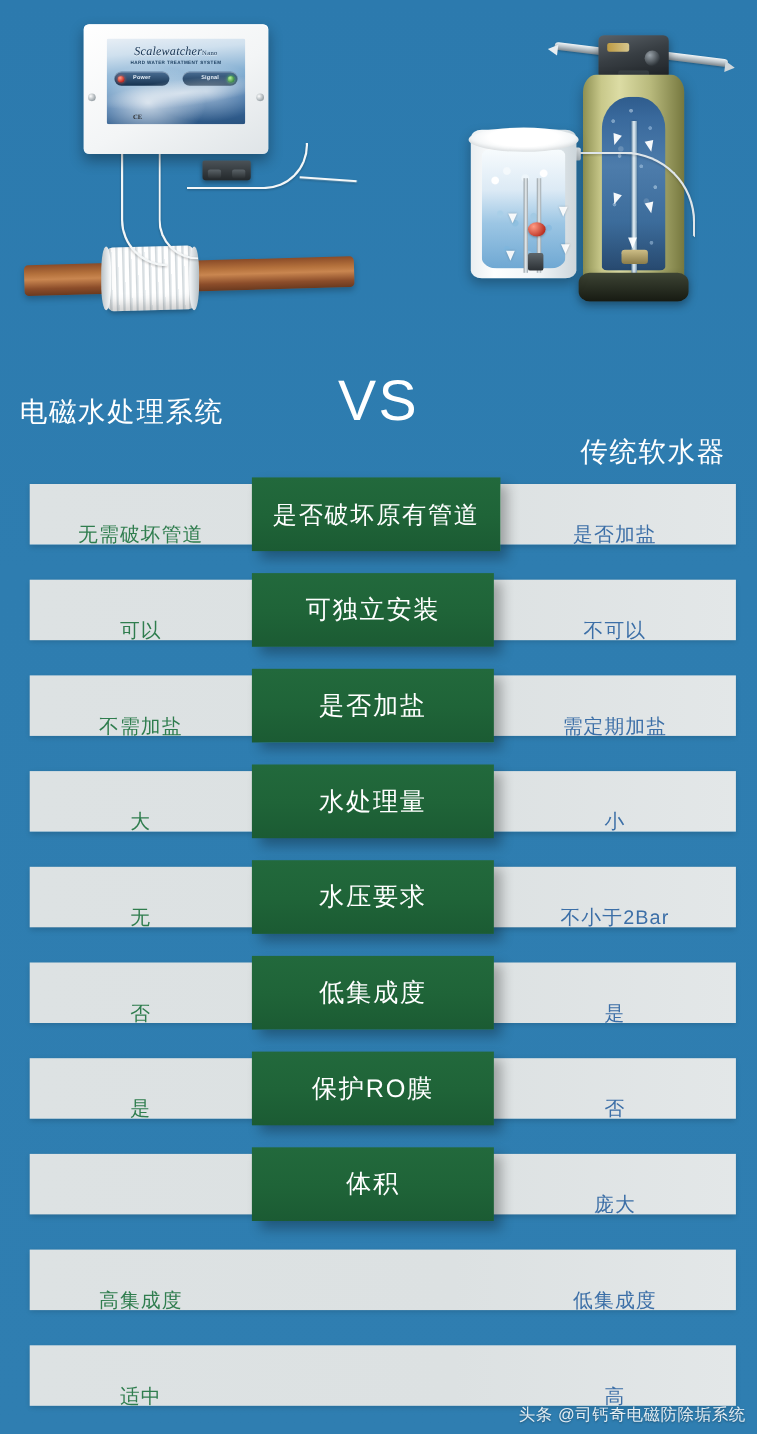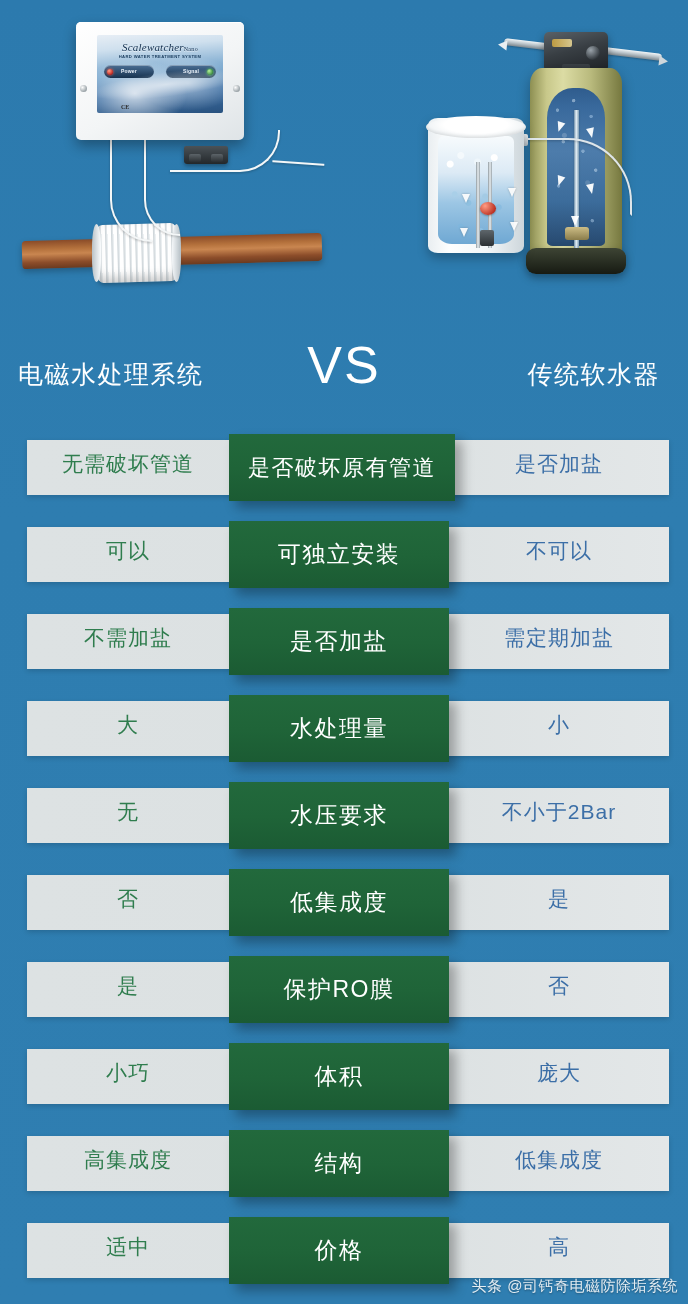--- a/index.html
+++ b/index.html
@@ -279,40 +279,40 @@
     background: linear-gradient(180deg,#eef3f6,#aeb8be); border-radius:2px;
   }
 
   
   .header { position:absolute; left:0; top:318px; width:688px; height:100px; }
   .hdr-left, .hdr-right {
     position:absolute; top:40px; color:#ffffff; font-size:25px; letter-spacing:1.5px;
     white-space:nowrap;
   }
   .hdr-left  { left:18px; }
-  .hdr-right { right:28px; }
+  .hdr-right { right:28px;margin-top:36px; }
   .vs {
     position:absolute; left:0; right:0; top:17px; text-align:center;
     color:#ffffff; font-size:52px; letter-spacing:2px;
     font-family:"Liberation Sans", sans-serif; font-weight:300;
   }
 
   
   .rows { position:absolute; left:0; top:434px; width:688px; }
   .row { position:relative; height:61px; margin-bottom:26px; }
 
   .bar {
     position:absolute; left:27px; top:6px; width:642px; height:55px;
     background: linear-gradient(90deg,#dde2e3 0%, #dce1e2 60%, #e3e7e8 100%);
     box-shadow: 0 2px 5px rgba(0,0,0,.16);
   }
   .cell-left, .cell-right {
-    position:absolute; top:2px; height:55px;
+    position:absolute; top:24px; height:55px;
     display:flex; align-items:center; justify-content:center;
-    font-size:21px; letter-spacing:1px; white-space:nowrap;
+    font-size:18px; letter-spacing:1px; white-space:nowrap;
   }
   .cell-left  { left:27px;  width:202px; color:#2f7d4e; }
   .cell-right { left:449px; width:220px; color:#3c6fa7; }
 
   .cell-mid {
     position:absolute; left:229px; top:0; width:220px; height:67px;
     background: linear-gradient(180deg,#22693c 0%, #1f6438 52%, #1b5b33 100%);
     display:flex; align-items:center; justify-content:center;
     color:#ffffff; font-size:23px; letter-spacing:1.5px; white-space:nowrap;
     box-shadow: 7px 7px 11px rgba(0,0,0,.30);
@@ -460,32 +460,29 @@
         <div class="cell-right">是</div>
       </div>
       <div class="row">
         <div class="bar"></div>
         <div class="cell-left">是</div>
         <div class="cell-mid">保护RO膜</div>
         <div class="cell-right">否</div>
       </div>
       <div class="row">
         <div class="bar"></div>
-        <div class="cell-left">小巧</div>
         <div class="cell-mid">体积</div>
         <div class="cell-right">庞大</div>
       </div>
       <div class="row">
         <div class="bar"></div>
         <div class="cell-left">高集成度</div>
-        <div class="cell-mid">结构</div>
         <div class="cell-right">低集成度</div>
       </div>
       <div class="row">
         <div class="bar"></div>
         <div class="cell-left">适中</div>
-        <div class="cell-mid">价格</div>
         <div class="cell-right">高</div>
       </div>
     </div>
 
   <div class="watermark">头条 @司钙奇电磁防除垢系统</div>
 </div>
 
 </body></html>

